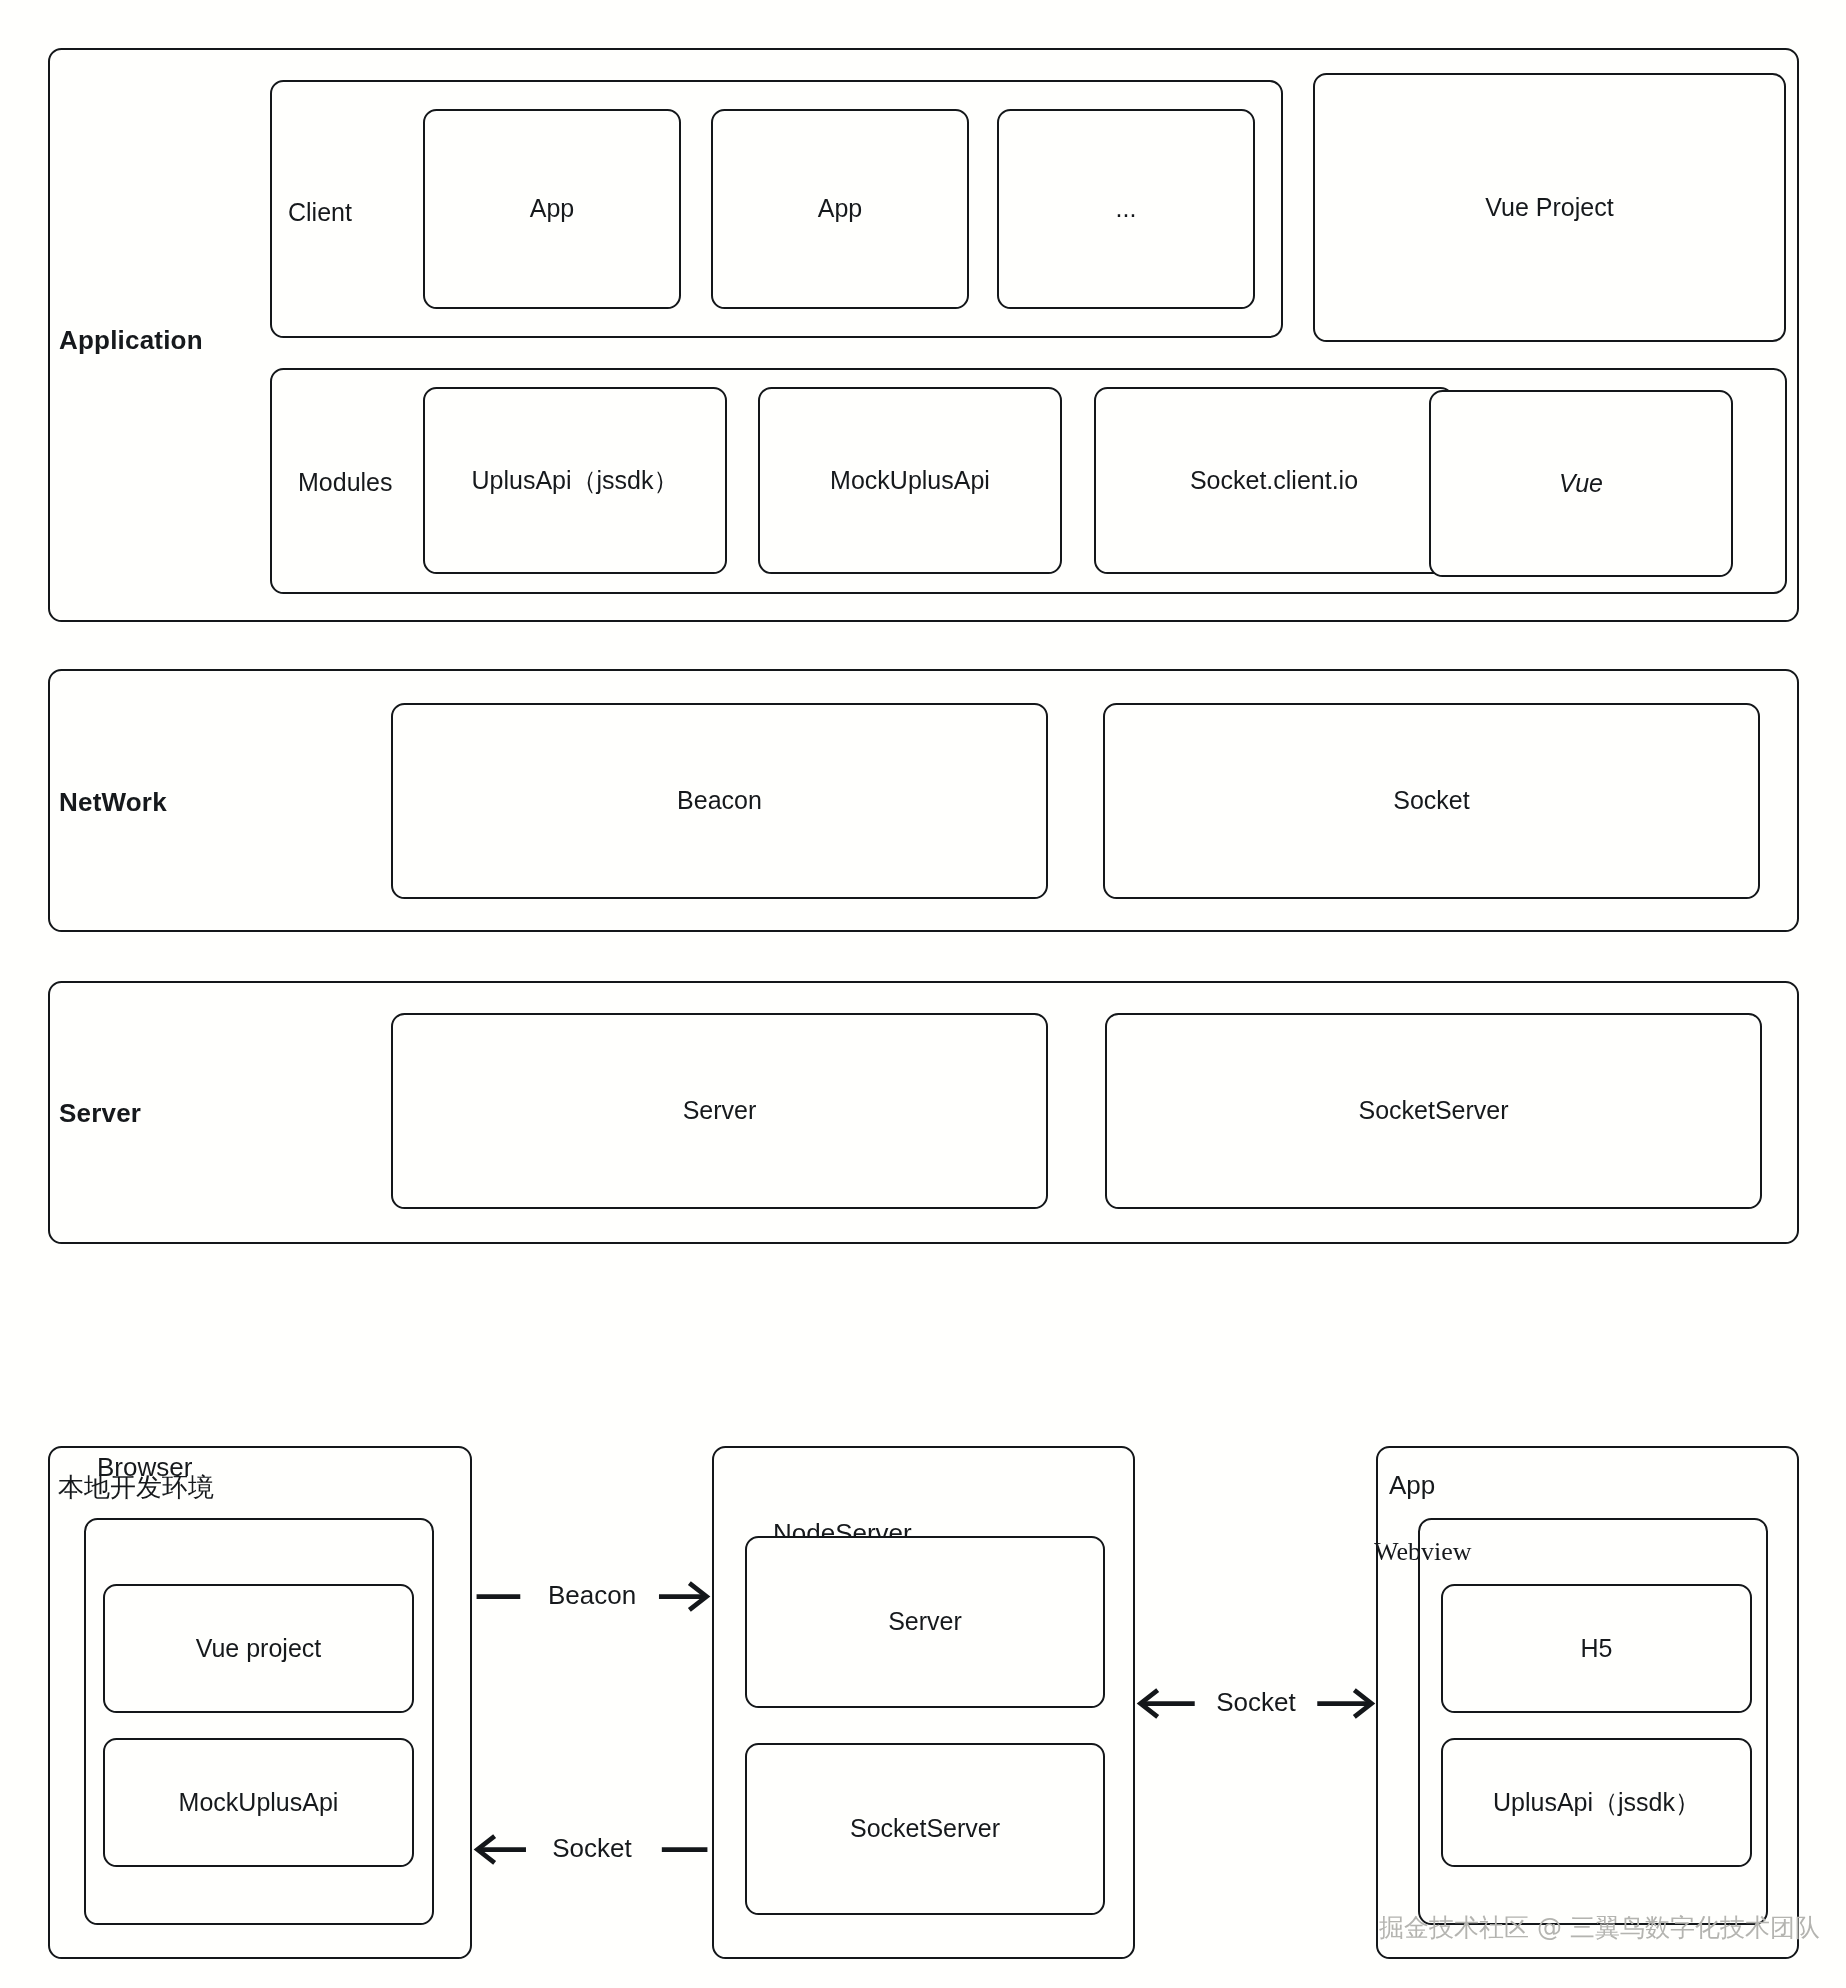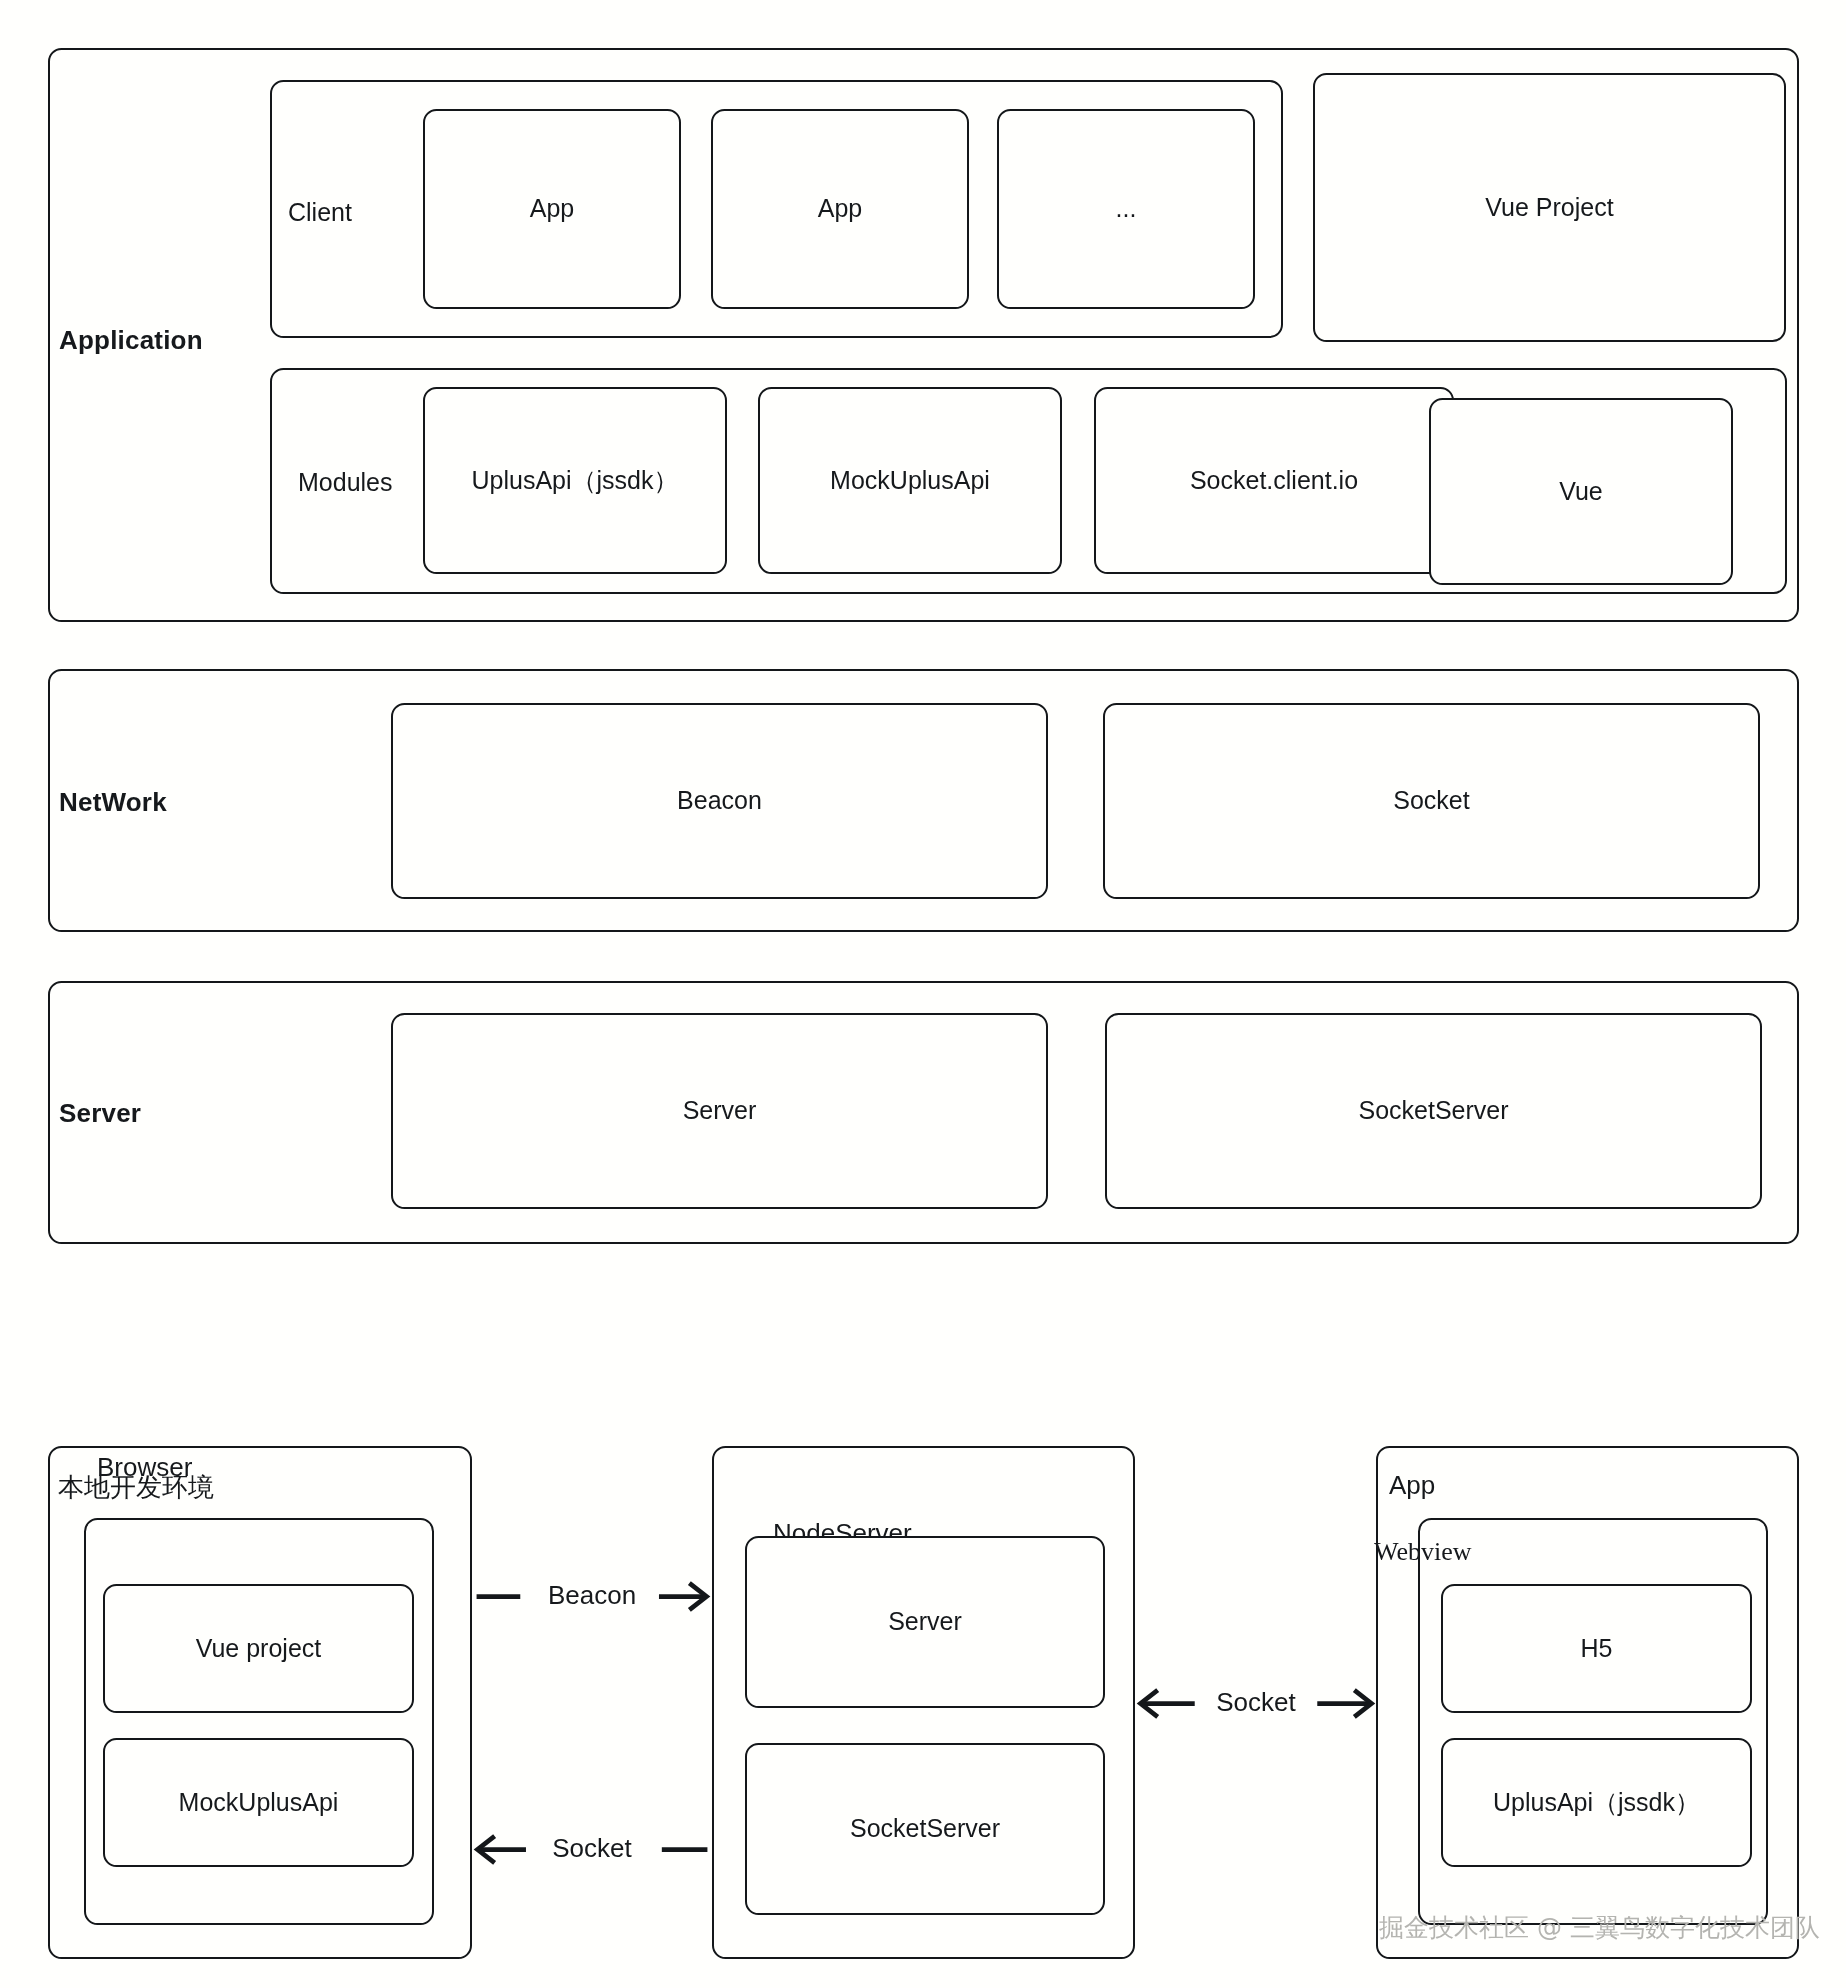--- a/index.html
+++ b/index.html
@@ -104,21 +104,21 @@
 
 <div class="box" style="left:423px; top:387px; width:304px; height:187px;">
   <div class="leaf-label">UplusApi（jssdk）</div>
 </div>
 <div class="box" style="left:758px; top:387px; width:304px; height:187px;">
   <div class="leaf-label">MockUplusApi</div>
 </div>
 <div class="box" style="left:1094px; top:387px; width:360px; height:187px;">
   <div class="leaf-label">Socket.client.io</div>
 </div>
-<div class="box" style="left:1429px; top:398px; width:304px; height:187px;">
+<div class="box" style="left:1429px; top:390px; width:304px; height:187px;font-style:italic;">
   <div class="leaf-label">Vue</div>
 </div>
 
 <div class="box" style="left:48px; top:669px; width:1751px; height:263px;"></div>
 <div class="band-label" style="left:59px; top:787px;">NetWork</div>
 
 <div class="box" style="left:391px; top:703px; width:657px; height:196px;">
   <div class="leaf-label">Beacon</div>
 </div>
 <div class="box" style="left:1103px; top:703px; width:657px; height:196px;">

